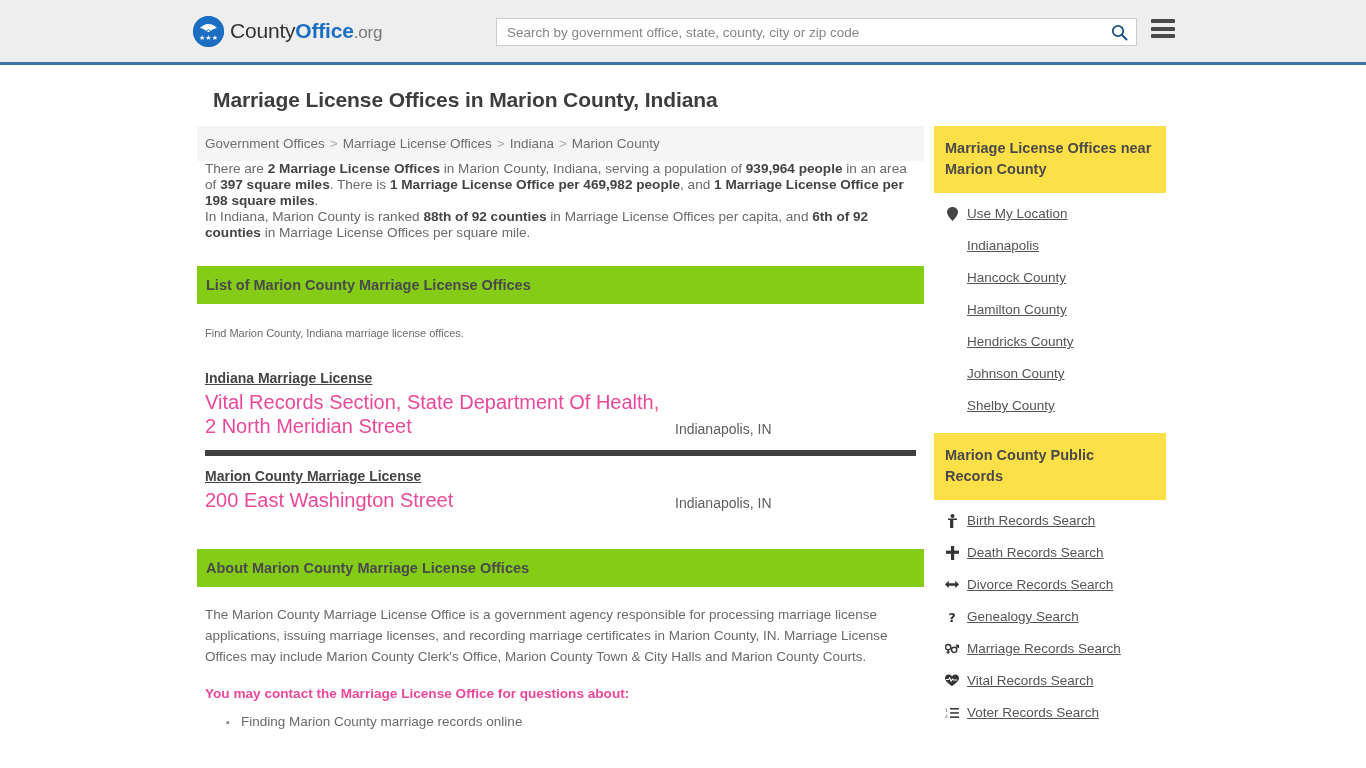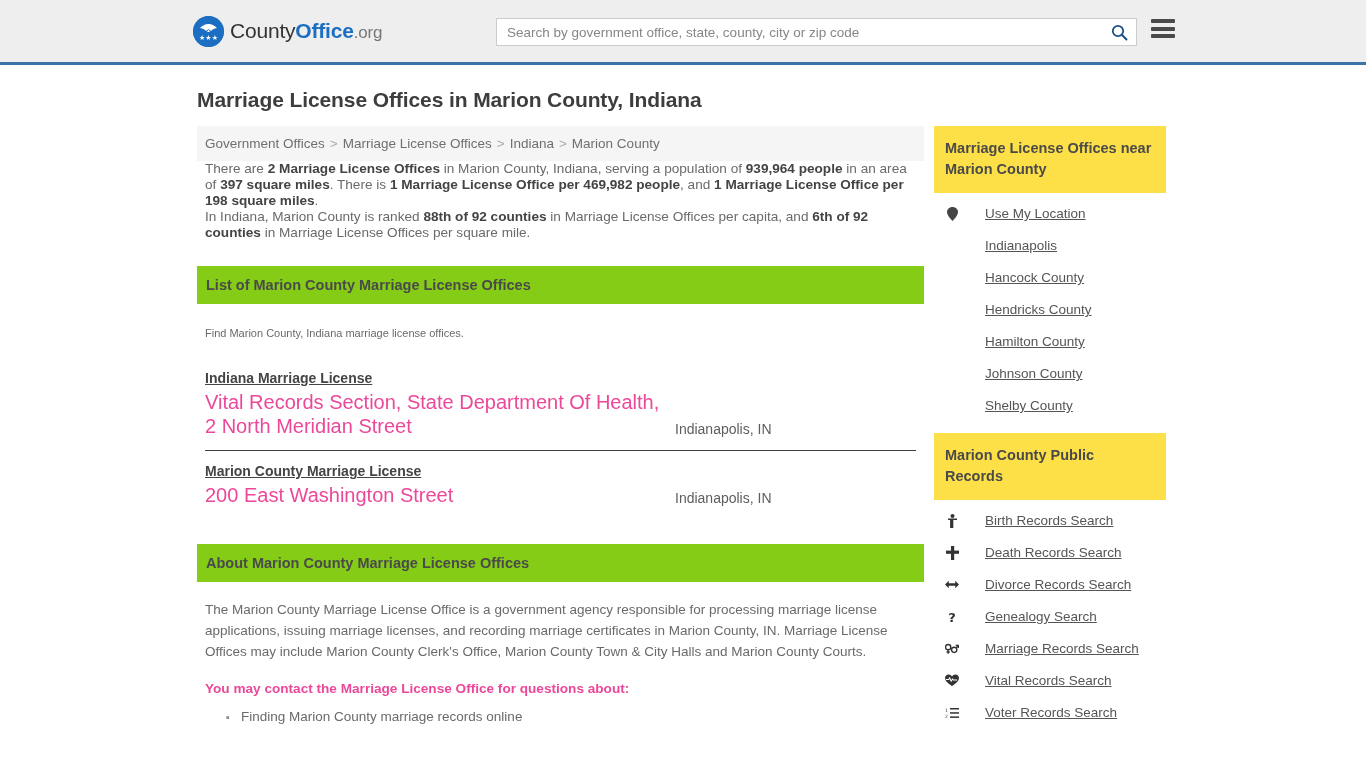--- a/index.html
+++ b/index.html
@@ -106,21 +106,21 @@
   .container {
     width: 980px;
     margin: 0 auto;
     margin-left: 197px;
     position: relative;
   }
   .page-title {
     font-size: 21px;
     font-weight: bold;
     color: #3d3d3d;
-    margin: 23px 0 14px 0;
+    margin: 23px 0 14px 16px;
     letter-spacing: -0.1px;
   }
   .cols { display: flex; align-items: flex-start; gap: 0; }
   .main-col { width: 727px; }
   .side-col { width: 232px; margin-left: 10px; }
 
   
   .breadcrumb {
     background: #f5f5f5;
     padding: 10px 8px;
@@ -159,21 +159,21 @@
     color: #6a6a6a;
     margin: 18px 0 0 0;
     line-height: 22px;
   }
 
   
   .office-list { margin-top: 14px; }
   .office-row {
     display: flex;
     padding: 11px 0 12px 0;
-    border-top: 1px solid #404040;
+    border-top: 6px solid #404040;
   }
   .office-row:first-child { border-top: none; }
   .office-main { width: 470px; }
   .office-name {
     display: inline-block;
     font-size: 14px;
     font-weight: bold;
     color: #444444;
     text-decoration: underline;
     cursor: pointer;
@@ -231,21 +231,21 @@
     padding: 12px 11px 13px 11px;
     font-size: 14.5px;
     font-weight: bold;
     color: #4a4a4a;
     line-height: 21px;
   }
   .panel-body { padding: 4px 11px 0 11px; }
   .panel-link {
     display: flex;
     align-items: center;
-    gap: 26px;
+    gap: 8px;
     padding: 9px 0 8px 0;
     font-size: 13.5px;
     color: #555555;
     cursor: pointer;
     white-space: nowrap;
   }
   .panel-link .lbl {
     text-decoration: underline;
     color: #555555;
   }
@@ -351,25 +351,25 @@
               <a class="panel-link">
                 <span class="panel-icon"></span>
                 <span class="lbl">Indianapolis</span>
               </a>
               <a class="panel-link">
                 <span class="panel-icon"></span>
                 <span class="lbl">Hancock County</span>
               </a>
               <a class="panel-link">
                 <span class="panel-icon"></span>
+                <span class="lbl">Hamilton County</span>
+              </a>
+              <a class="panel-link">
+                <span class="panel-icon"></span>
                 <span class="lbl">Hendricks County</span>
-              </a>
-              <a class="panel-link">
-                <span class="panel-icon"></span>
-                <span class="lbl">Hamilton County</span>
               </a>
               <a class="panel-link">
                 <span class="panel-icon"></span>
                 <span class="lbl">Johnson County</span>
               </a>
               <a class="panel-link">
                 <span class="panel-icon"></span>
                 <span class="lbl">Shelby County</span>
               </a>
             </div>

